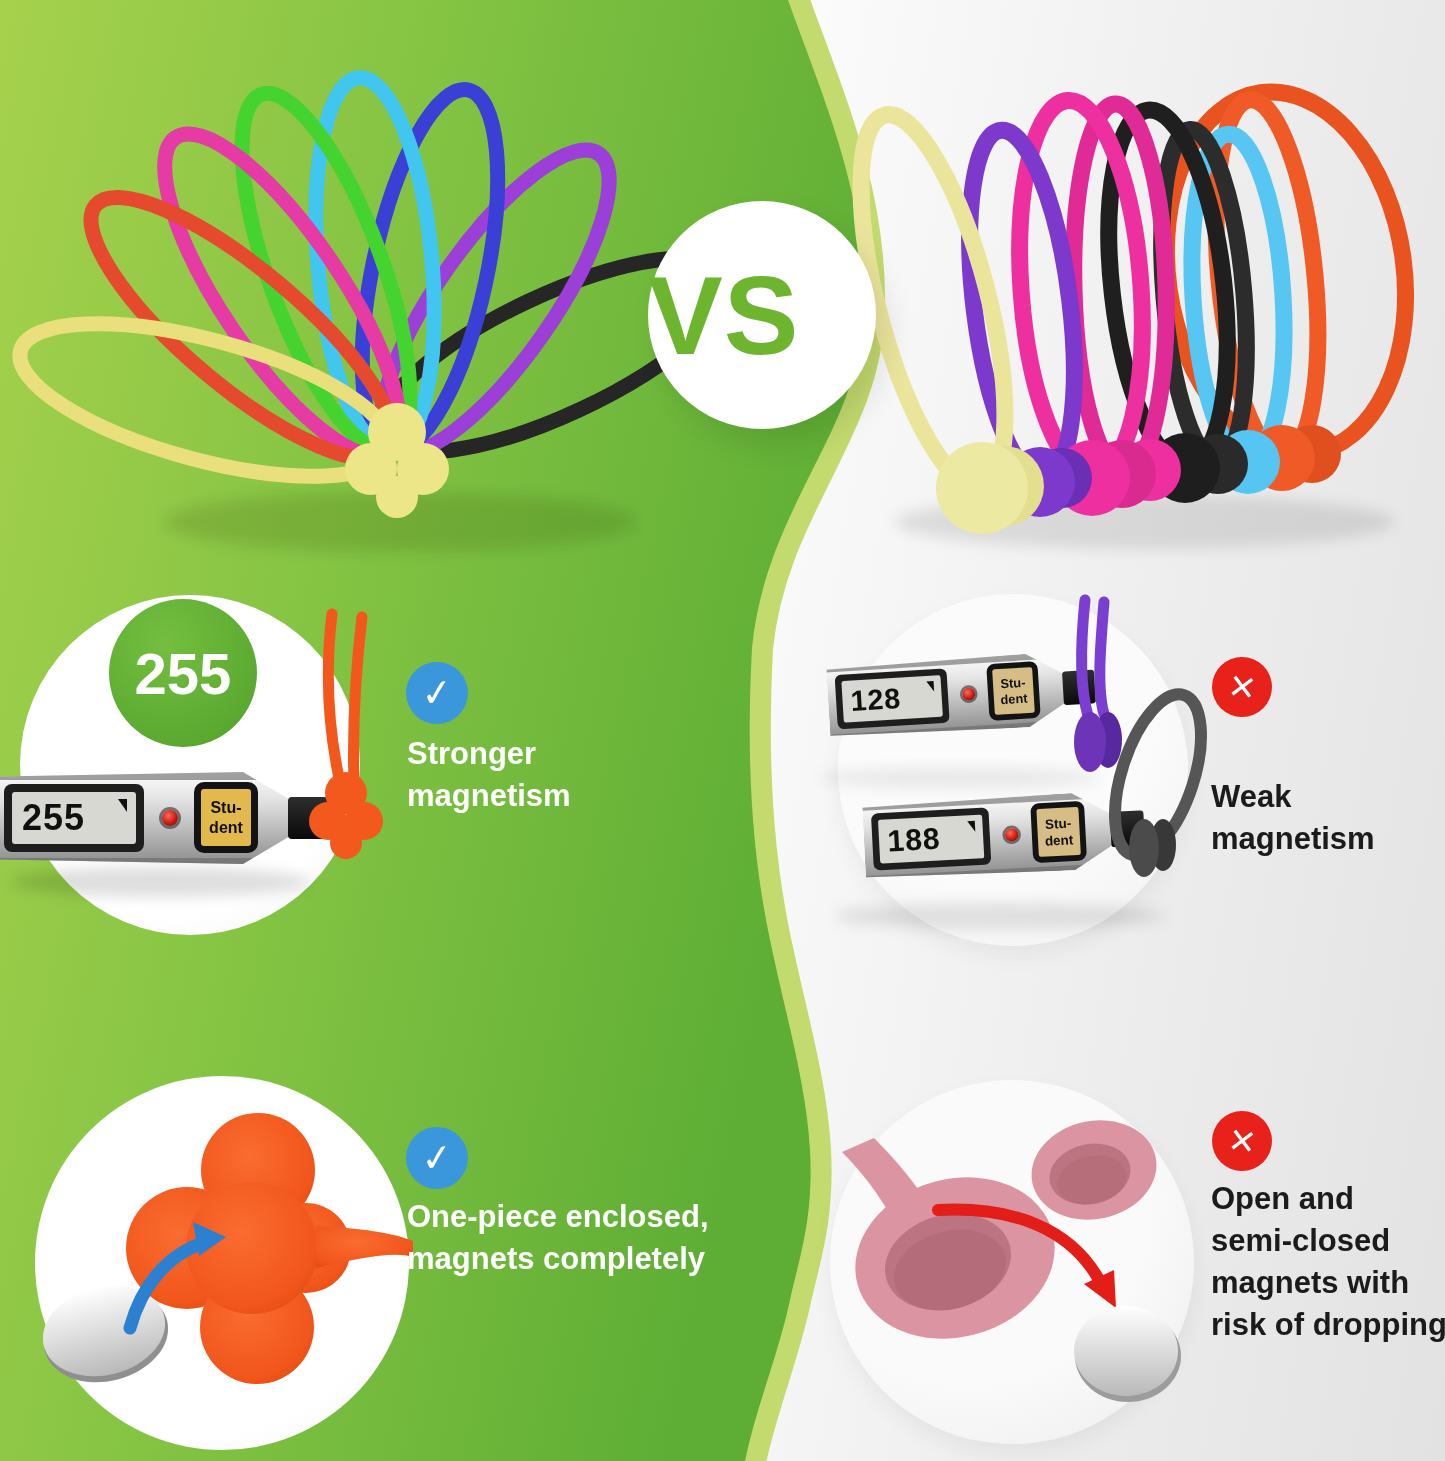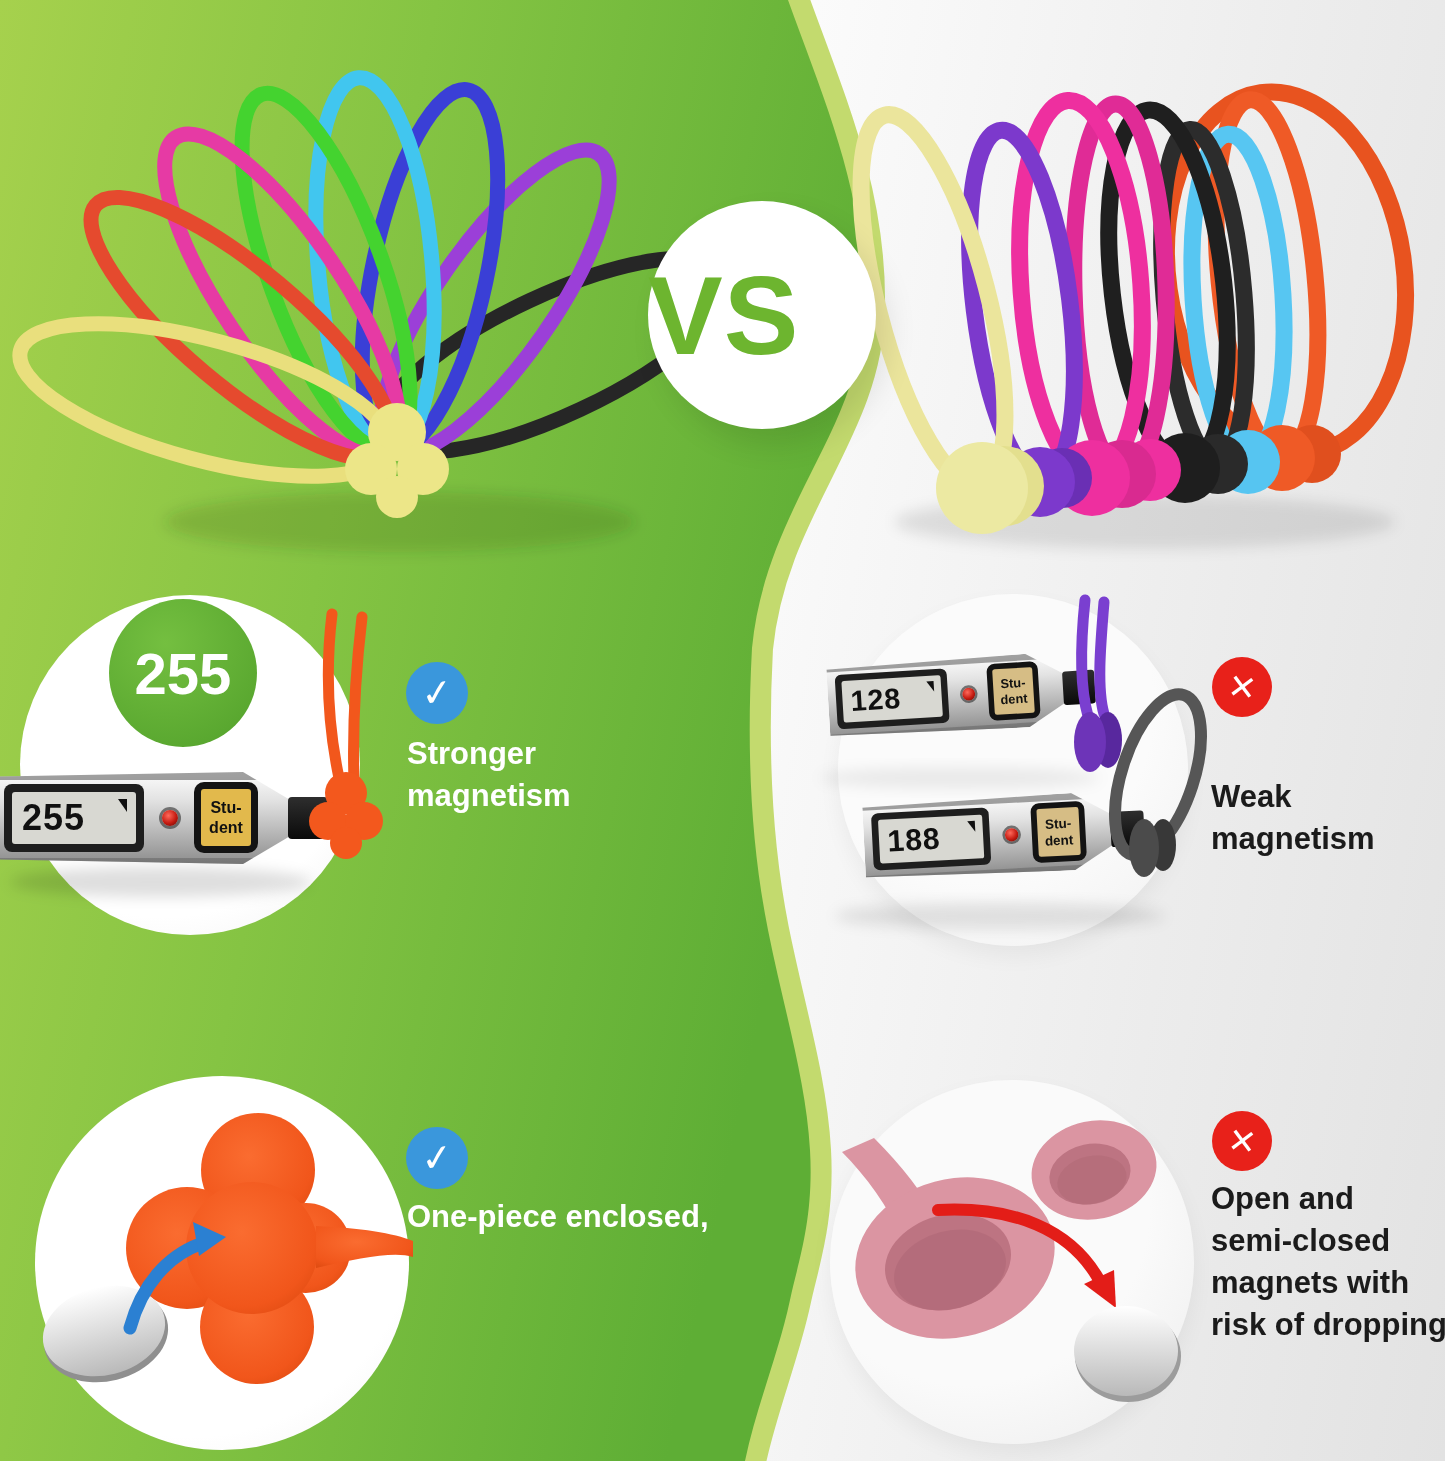--- a/index.html
+++ b/index.html
@@ -324,20 +324,21 @@
   <div class="mark cross2">
     <span>✕</span>
   </div>
 
   <div class="caption cap-light benefit1">
     <div>Stronger</div>
     <div>magnetism</div>
   </div>
   <div class="caption cap-light benefit2">
     <div>One-piece enclosed,</div>
+    <div>magnets completely</div>
   </div>
   <div class="caption cap-dark drawback1">
     <div>Weak</div>
     <div>magnetism</div>
   </div>
   <div class="caption cap-dark drawback2">
     <div>Open and</div>
     <div>semi-closed</div>
     <div>magnets with</div>
     <div>risk of dropping</div>

